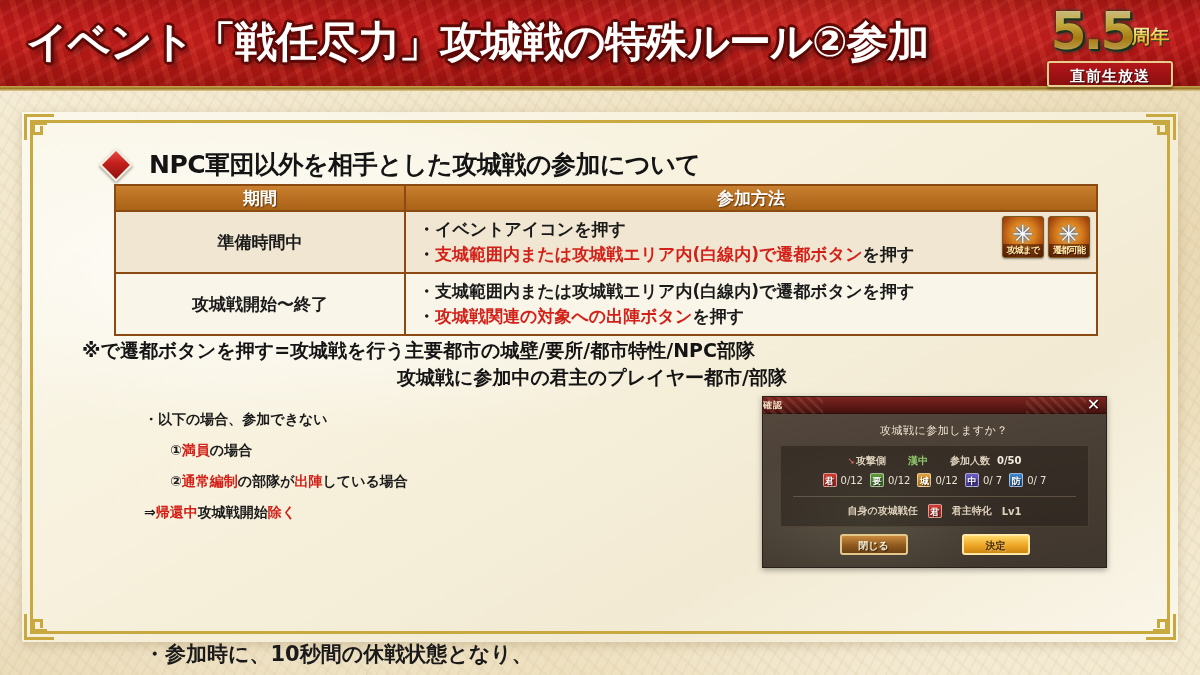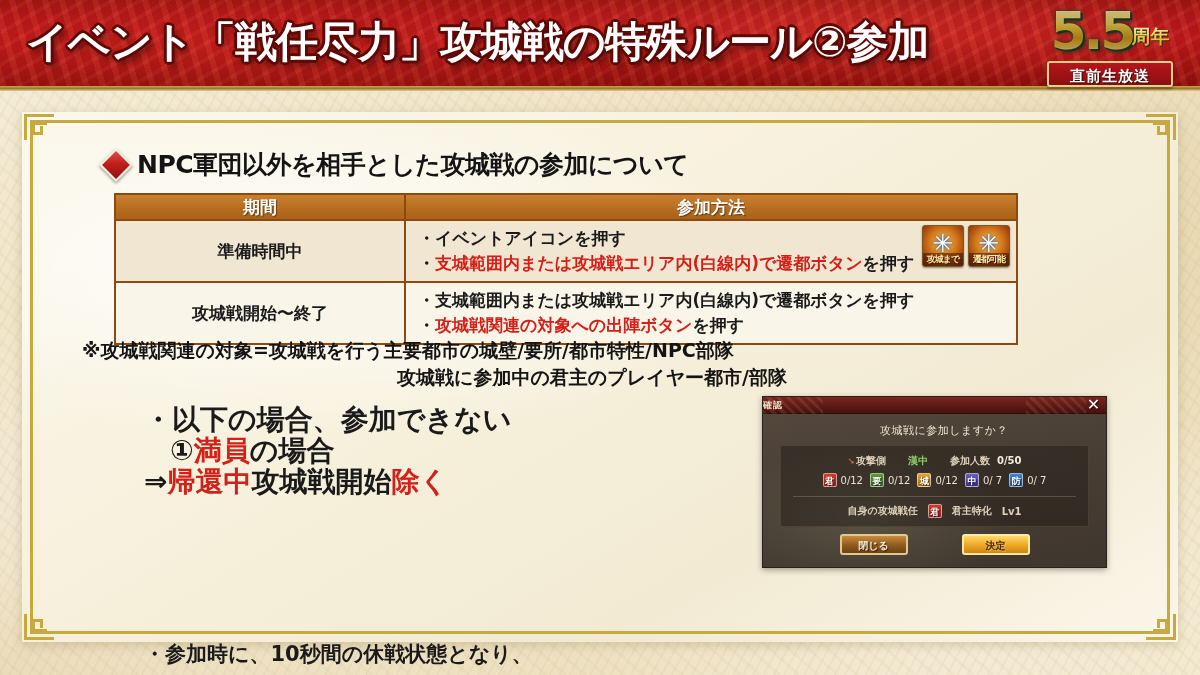--- a/index.html
+++ b/index.html
@@ -165,42 +165,42 @@
   .fc-c { left: 8px; top: 8px; width: 15px; height: 3px; }
   .fc-d { left: 8px; top: 8px; width: 3px; height: 13px; }
   .fc-e { left: 8px; top: 18px; width: 11px; height: 3px; }
   .fc-f { left: 16px; top: 12px; width: 3px; height: 9px; }
 
   
   #section-heading {
     position: absolute;
     left: 82px; top: 36px;
     display: flex; align-items: center;
-    gap: 9px;
+    gap: 21px;
   }
   #diamond-bullet-icon {
     width: 24px; height: 24px;
     transform: rotate(45deg);
     background: linear-gradient(135deg, #e84a46 0%, #c21f1c 45%, #8e1210 100%);
     border: 2px solid #f5f0e0;
     box-shadow: 1px 1px 3px rgba(0,0,0,.4);
   }
   #section-heading-text {
     font-size: 25px;
     font-weight: bold;
     color: #141414;
     white-space: nowrap;
     letter-spacing: -.5px;
   }
 
   
   #rules-table {
     position: absolute;
-    left: 92px; top: 81px;
-    width: 904px;
+    left: 92px; top: 72px;
+    width: 984px;
     border-collapse: collapse;
     table-layout: fixed;
   }
   #rules-table th {
     background: linear-gradient(180deg, #c98030 0%, #b86e20 55%, #a96217 100%);
     color: #ffffff;
     font-size: 17px;
     font-weight: bold;
     height: 26px;
     border: 2px solid #8a4a12;
@@ -283,21 +283,21 @@
     color: #141414;
     line-height: 27px;
   }
   #table-note .note-line-2 { display: block; text-align: center; padding-left: 40px; }
 
   
   #bullet-block {
     position: absolute;
     left: 100px; top: 292px;
     width: 660px;
-    font-size: 28px;
+    font-size: 14px;
     font-weight: bold;
     color: #141414;
     line-height: 31px;
   }
   .b-line { white-space: nowrap; }
   .indent-1 { padding-left: 22px; }
   .indent-2 { padding-left: 48px; }
   .indent-3 { padding-left: 22px; }
   #bullet-block-2 {
     position: absolute;
@@ -560,27 +560,28 @@
           <td class="td-period">攻城戦開始〜終了</td>
           <td class="td-method">
             <div class="method-line"><span class="txt-black">・支城範囲内または攻城戦エリア内(白線内)で遷都ボタンを押す</span></div>
             <div class="method-line"><span class="txt-black">・</span><span class="hl-red">攻城戦関連の対象への出陣ボタン</span><span class="txt-black">を押す</span></div>
           </td>
         </tr>
       </tbody>
   </table>
 
   <div id="table-note">
-    <span>※攻城戦関連の対象=攻城戦を行う主要都市の城壁/要所/都市特性/NPC部隊</span>
+    <span>※で遷都ボタンを押す=攻城戦を行う主要都市の城壁/要所/都市特性/NPC部隊</span>
     <span class="note-line-2">攻城戦に参加中の君主のプレイヤー都市/部隊</span>
   </div>
 
   <div id="bullet-block">
       <div class="b-line indent-1"><span class="txt-black">・以下の場合、参加できない</span></div>
       <div class="b-line indent-2"><span class="txt-black">①</span><span class="hl-red">満員</span><span class="txt-black">の場合</span></div>
+      <div class="b-line indent-2"><span class="txt-black">②</span><span class="hl-red">通常編制</span><span class="txt-black">の部隊が</span><span class="hl-red">出陣</span><span class="txt-black">している場合</span></div>
       <div class="b-line indent-3"><span class="txt-black">⇒</span><span class="hl-red">帰還中</span><span class="txt-black">攻城戦開始</span><span class="hl-red">除く</span></div>
     </div>
 
   <div id="bullet-block-2">
       <div class="b-line indent-1"><span class="txt-black">・参加時に、10秒間の休戦状態となり、</span></div>
       <div class="b-line indent-2"><span class="txt-black">自身を攻撃している部隊はすべて帰還</span></div>
     </div>
 
   <div id="game-dialog">
     <div id="dialog-bgscene"></div>

